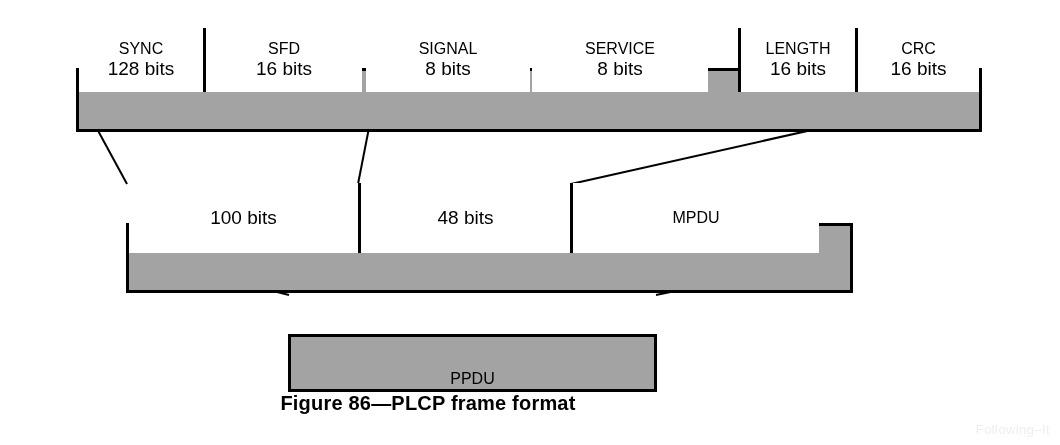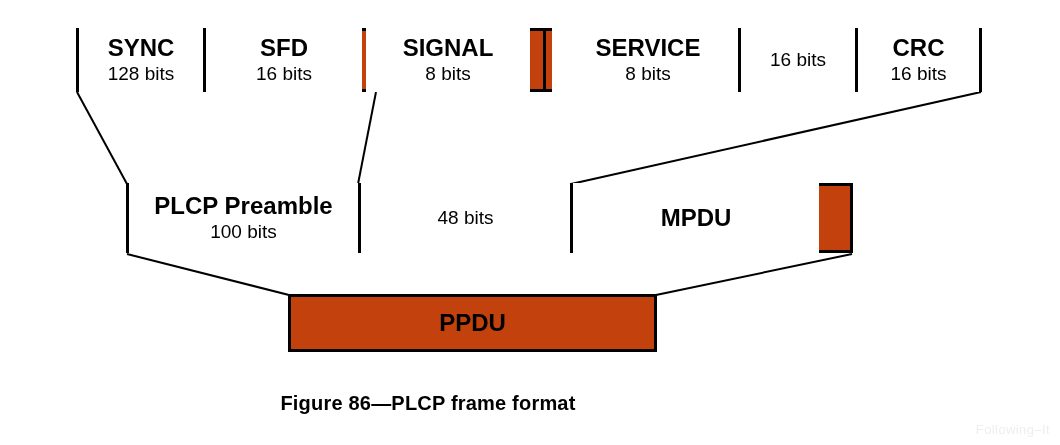--- a/index.html
+++ b/index.html
@@ -21,27 +21,28 @@
     left: 0;
     top: 0;
     width: 1060px;
     height: 445px;
   }
 
   .frame-box {
     position: absolute;
     box-sizing: border-box;
     border: 3px solid #000000;
-    background: #c2410c;
+    background: #a3a3a3;
     display: flex;
     flex-direction: column;
     align-items: center;
-    justify-content: center;
+    justify-content: flex-end;
     text-align: center;
     line-height: 1.18;
+    margin-top: 40px;
   }
 
   .cell {
     position: absolute;
     box-sizing: border-box;
     background: #ffffff;
     display: flex;
     flex-direction: column;
     align-items: center;
     justify-content: center;
@@ -56,21 +57,21 @@
   }
 
   .row-top { top: 28px; height: 64px; }
   .row-mid { top: 183px; height: 70px; }
 
   .lbl {
     display: block;
     white-space: nowrap;
   }
 
-  .t-20 { font-size: 24px; font-weight: bold; }
+  .t-20 { font-size: 16px; }
   .t-19 { font-size: 19px; }
 
   #figure-caption {
     position: absolute;
     left: 0;
     top: 392px;
     width: 856px;
     text-align: center;
     font-size: 20px;
     font-weight: bold;
@@ -114,41 +115,41 @@
   <span class="lbl t-19">16 bits</span>
 </div>
 <div class="cell-divider row-top" style="left:376px;"></div>
 
 <div class="cell row-top" style="left:366px; width:164px;">
   <span class="lbl t-20">SIGNAL</span>
   <span class="lbl t-19">8 bits</span>
 </div>
 <div class="cell-divider row-top" style="left:543px;"></div>
 
-<div class="cell row-top" style="left:552px; width:192px;">
+<div class="cell row-top" style="left:532px; width:176px;">
   <span class="lbl t-20">SERVICE</span>
   <span class="lbl t-19">8 bits</span>
 </div>
 <div class="cell-divider row-top" style="left:738px;"></div>
 
 <div class="cell row-top" style="left:741px; width:114px;">
+  <span class="lbl t-20">LENGTH</span>
   <span class="lbl t-19">16 bits</span>
 </div>
 <div class="cell-divider row-top" style="left:855px;"></div>
 
 <div class="cell row-top" style="left:858px; width:121px;">
   <span class="lbl t-20">CRC</span>
   <span class="lbl t-19">16 bits</span>
 </div>
 
 <div class="frame-box row-mid" style="left:126px; width:727px;">
 </div>
 
 <div class="cell row-mid" style="left:129px; width:229px;">
-  <span class="lbl t-20">PLCP Preamble</span>
   <span class="lbl t-19">100 bits</span>
 </div>
 <div class="cell-divider row-mid" style="left:358px;"></div>
 
 <div class="cell row-mid" style="left:361px; width:209px;">
   <span class="lbl t-19">48 bits</span>
 </div>
 <div class="cell-divider row-mid" style="left:570px;"></div>
 
 <div class="cell row-mid" style="left:573px; width:246px;">

